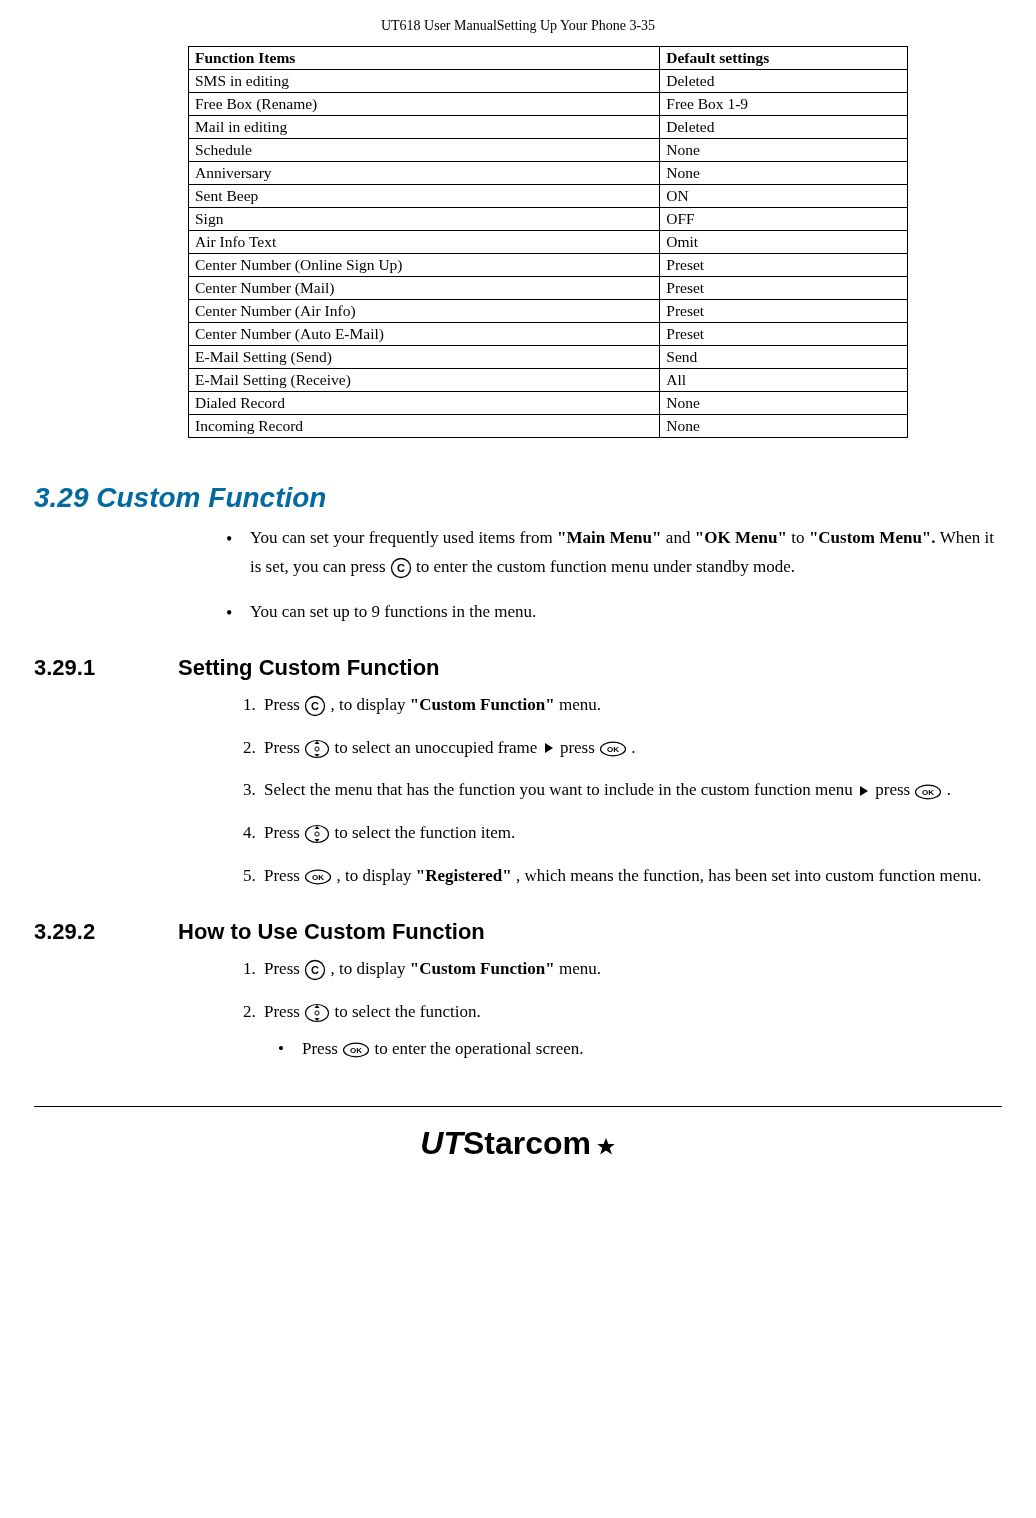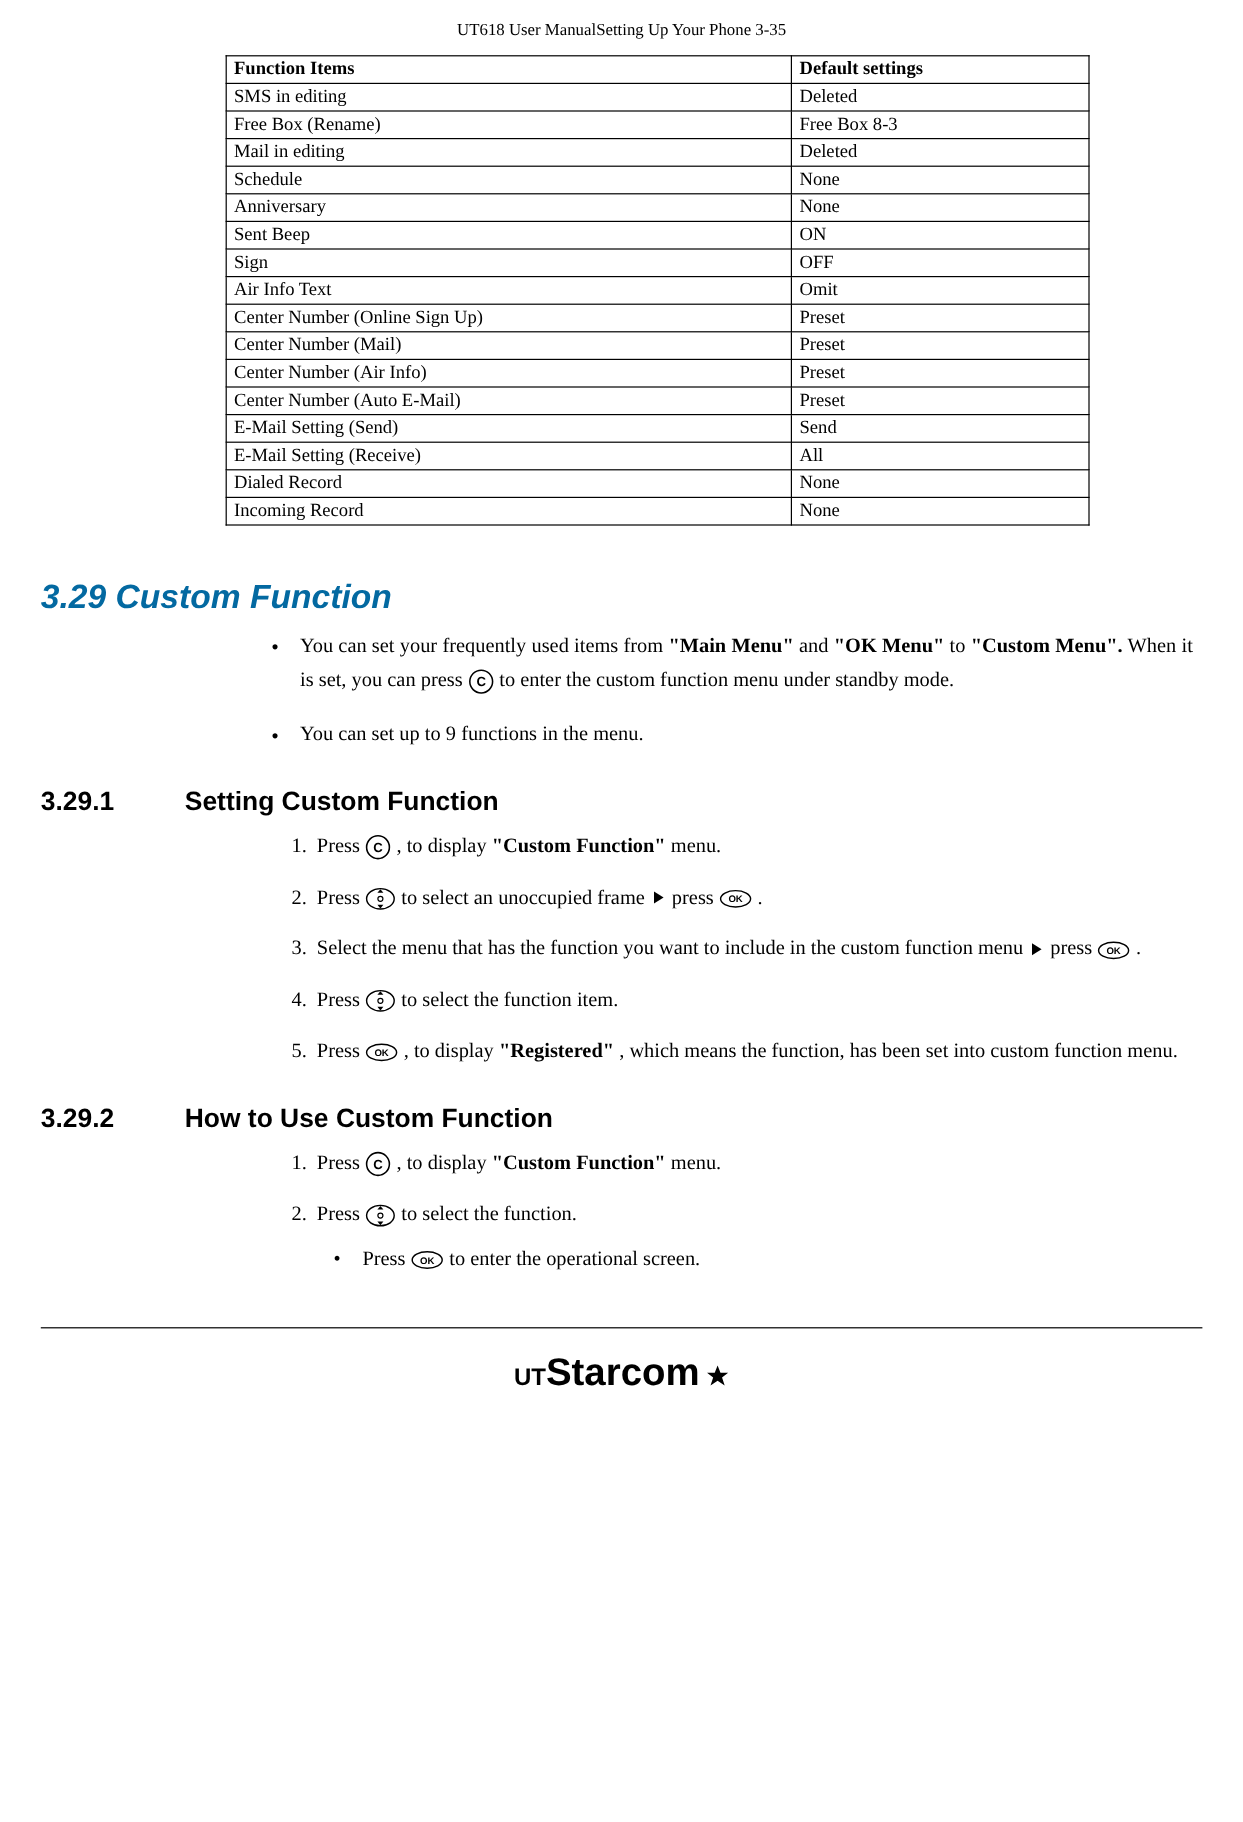--- a/index.html
+++ b/index.html
@@ -51,20 +51,21 @@
     margin-bottom: 10px;
   }
   .h3-row {
     display: flex;
     align-items: baseline;
     margin-top: 28px;
     margin-bottom: 8px;
     font-family: Arial, Helvetica, sans-serif;
     font-weight: bold;
     font-size: 22px;
+    gap: 24px;
   }
   .h3-num {
     width: 120px;
   }
   ul.body-list {
     list-style: none;
     margin: 0;
     padding: 0;
   }
   ul.body-list > li {
@@ -128,21 +129,22 @@
     border-top: 1px solid #000;
     margin-top: 42px;
   }
   .footer-logo {
     text-align: center;
     margin-top: 18px;
     font-family: Arial, Helvetica, sans-serif;
   }
   .footer-logo .ut {
     font-weight: bold;
-    font-size: 20px;
+    font-style: italic;
+    font-size: 32px;
   }
   .footer-logo .starcom {
     font-weight: bold;
     font-size: 32px;
   }
   .footer-logo svg {
     vertical-align: -3px;
   }
   .list-block {
     margin-left: 190px;
@@ -168,21 +170,21 @@
           <th>Default settings</th>
         </tr>
       </thead>
       <tbody id="func-tbody">
           <tr>
             <td>SMS in editing</td>
             <td>Deleted</td>
           </tr>
           <tr>
             <td>Free Box (Rename)</td>
-            <td>Free Box 8-3</td>
+            <td>Free Box 1-9</td>
           </tr>
           <tr>
             <td>Mail in editing</td>
             <td>Deleted</td>
           </tr>
           <tr>
             <td>Schedule</td>
             <td>None</td>
           </tr>
           <tr>

